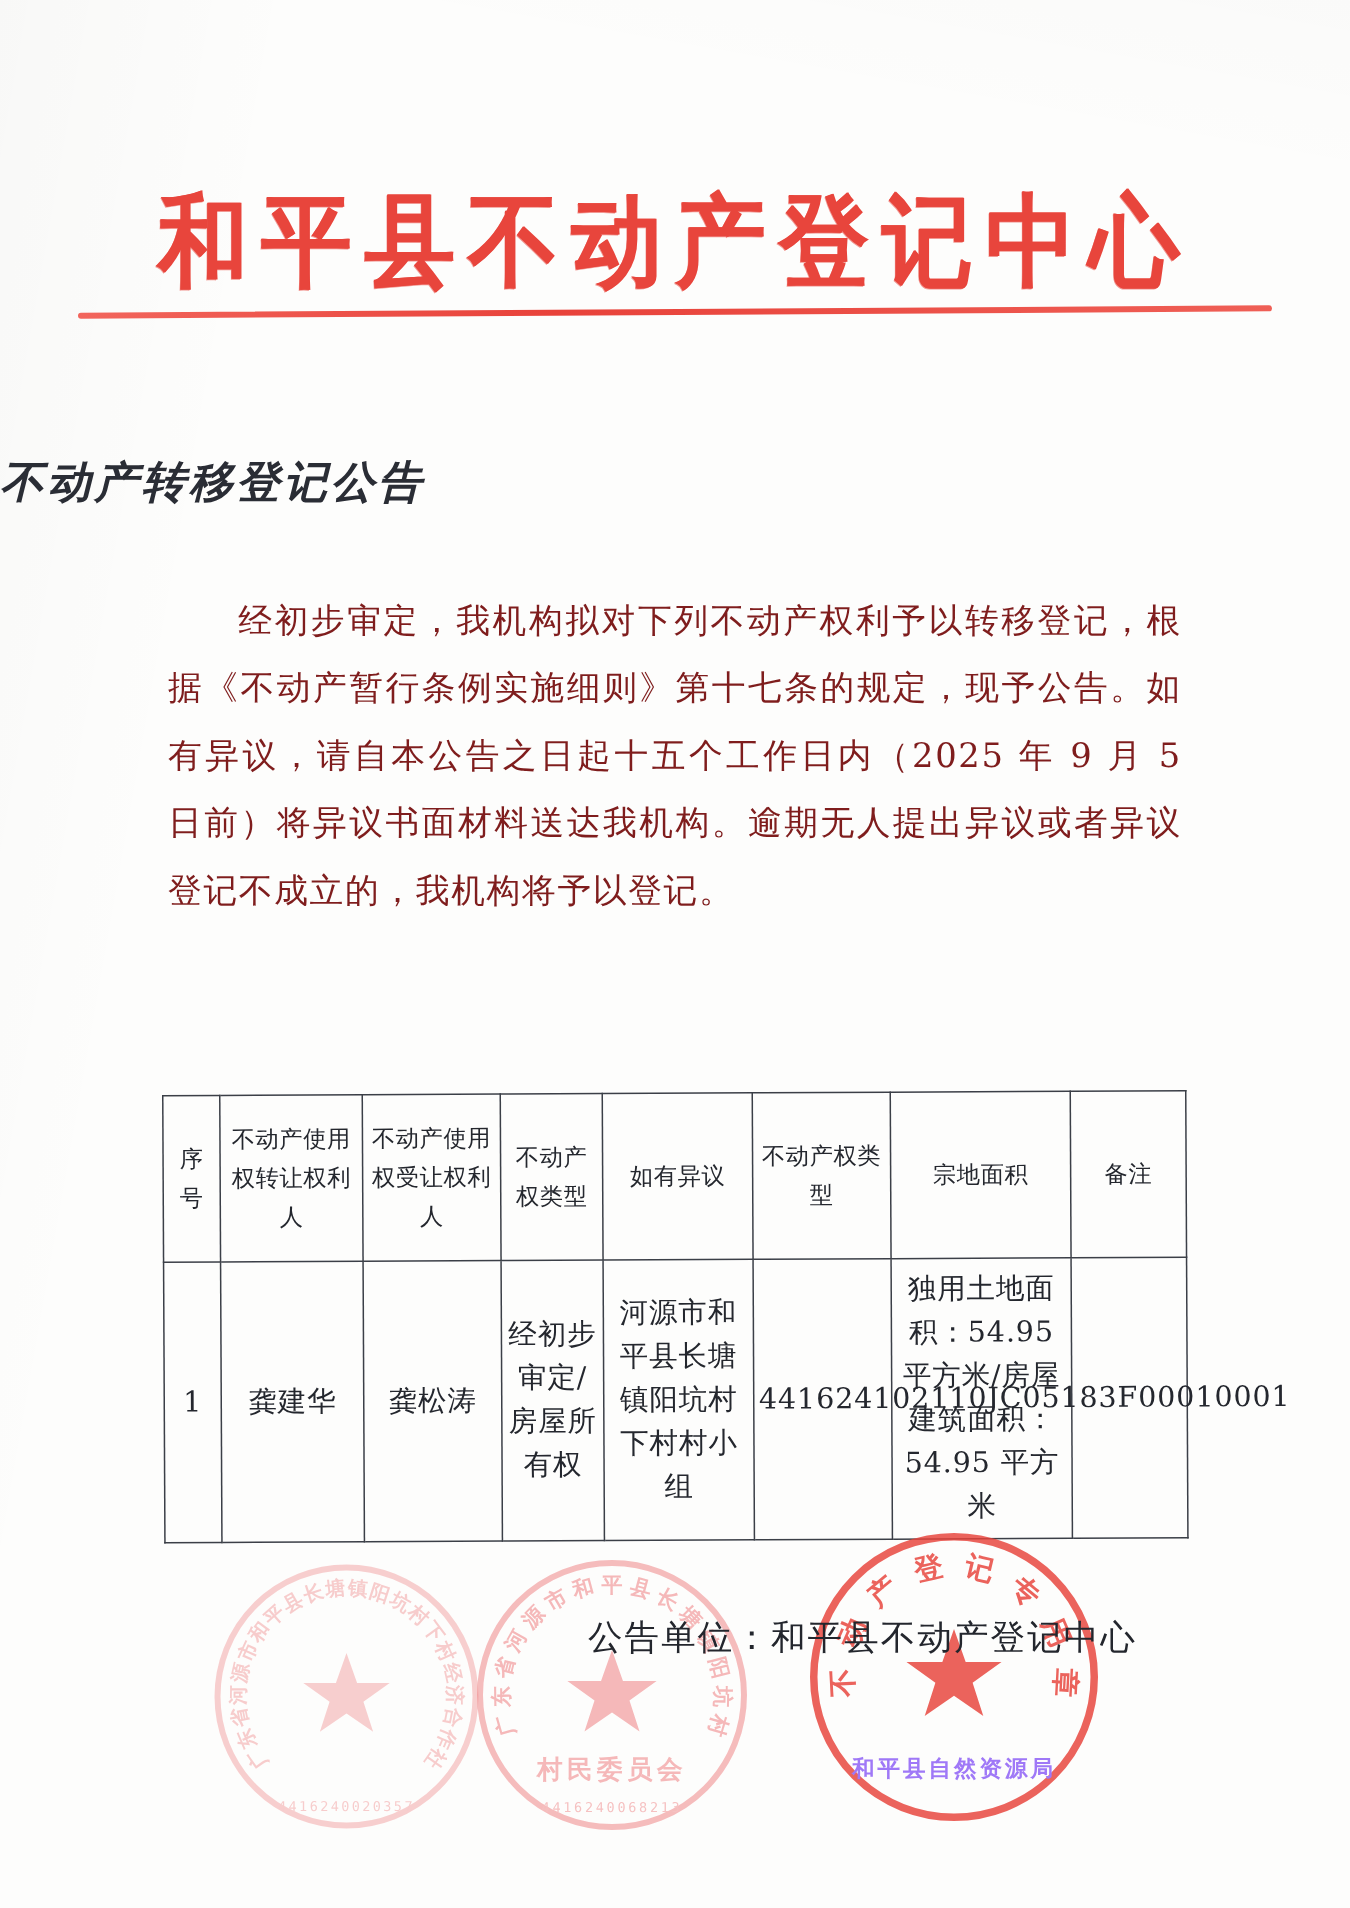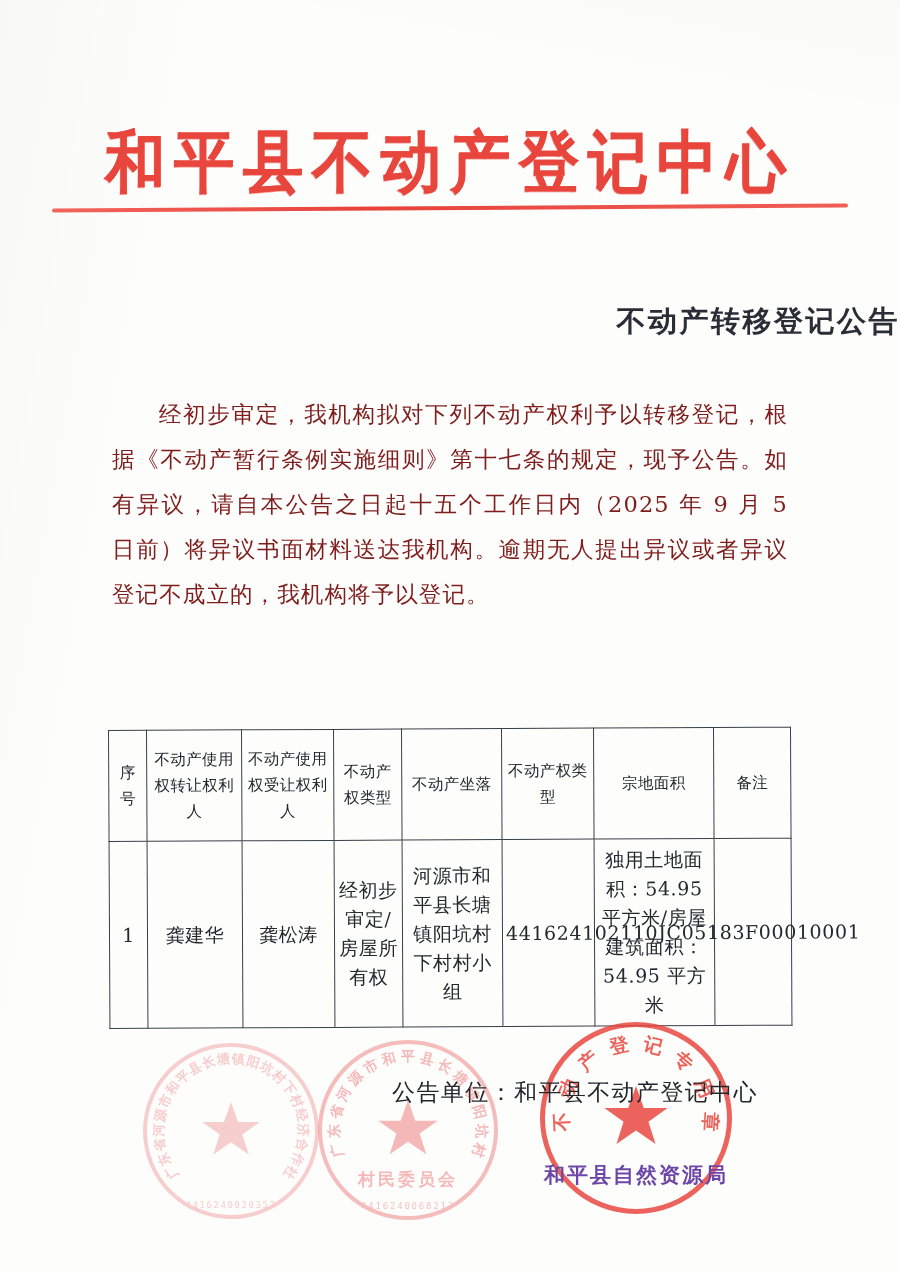--- a/index.html
+++ b/index.html
@@ -68,26 +68,27 @@
     color: #23262d;
     white-space: nowrap;
   }
 
   
   .doc-title {
     position: absolute;
     left: 0;
     right: 0;
     top: 302px;
-    text-align: right;
+    text-align: left;
     font-family: "DejaVu Sans", "Liberation Sans", sans-serif;
     font-size: 29px;
     font-weight: 700;
     letter-spacing: 2.5px;
     color: #2a2d35;
+    font-style: italic;
   }
 
   
   .body-block {
     position: absolute;
     left: 112px;
     width: 676px;
     top: 392px;
     font-family: "DejaVu Serif", "Liberation Serif", serif;
     font-size: 22.5px;
@@ -239,21 +240,21 @@
   #seal-committee .seal-code { color: #ef8b8c; font-size: 9px; letter-spacing: 1.8px; }
 
   
   #seal-center {
     left: 540px; top: 1022px; width: 192px; height: 192px;
     opacity: .82;
   }
   #seal-center .seal-ring { border: 5px solid #e8423a; }
   #seal-center .seal-star { width: 66px; height: 64px; background: #e8423a; }
   #seal-center .seal-arc { color: #e8423a; font-size: 19px; }
-  #seal-center .seal-bottom-text { color: #4c1d95; font-size: 21px; letter-spacing: 2px; bottom: 13%; }
+  #seal-center .seal-bottom-text { color: #8b5cf6; font-size: 15px; letter-spacing: 2px; bottom: 13%; }
 </style>
 </head>
 <body>
 
 <div class="page">
   <div class="paper-tint"></div>
 
   <div class="masthead">
     <div class="masthead-title">和平县不动产登记中心</div>
     <div class="masthead-rule"></div>
@@ -276,21 +277,21 @@
         <col class="col-unit">
         <col class="col-area">
         <col class="col-note">
     </colgroup>
     <thead>
       <tr>
         <th>序号</th>
         <th>不动产使用权转让权利人</th>
         <th>不动产使用权受让权利人</th>
         <th>不动产权类型</th>
-        <th>不动产坐落</th>
+        <th>如有异议</th>
         <th>不动产权类型</th>
         <th>宗地面积</th>
         <th>备注</th>
       </tr>
     </thead>
     <tbody>
       <tr>
         <td class="cell-seq">1</td>
         <td class="cell-name">龚建华</td>
         <td class="cell-name">龚松涛</td>

